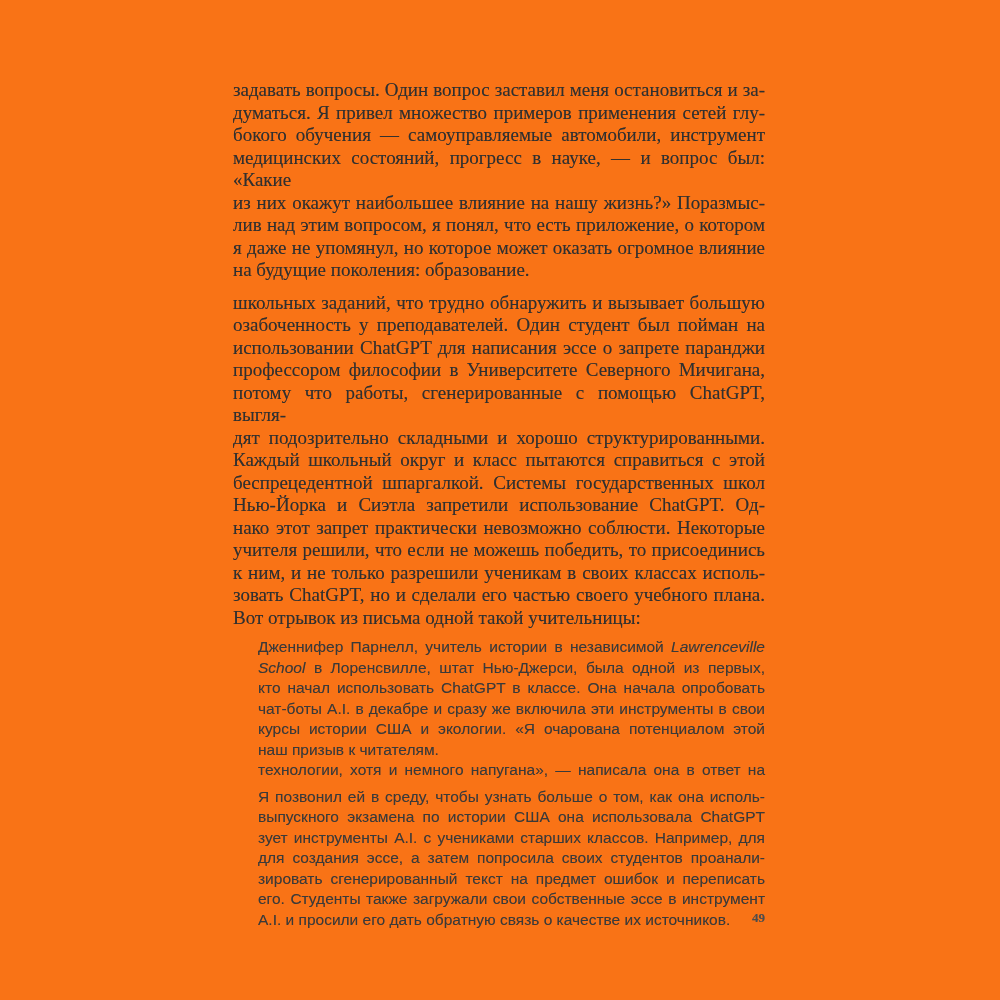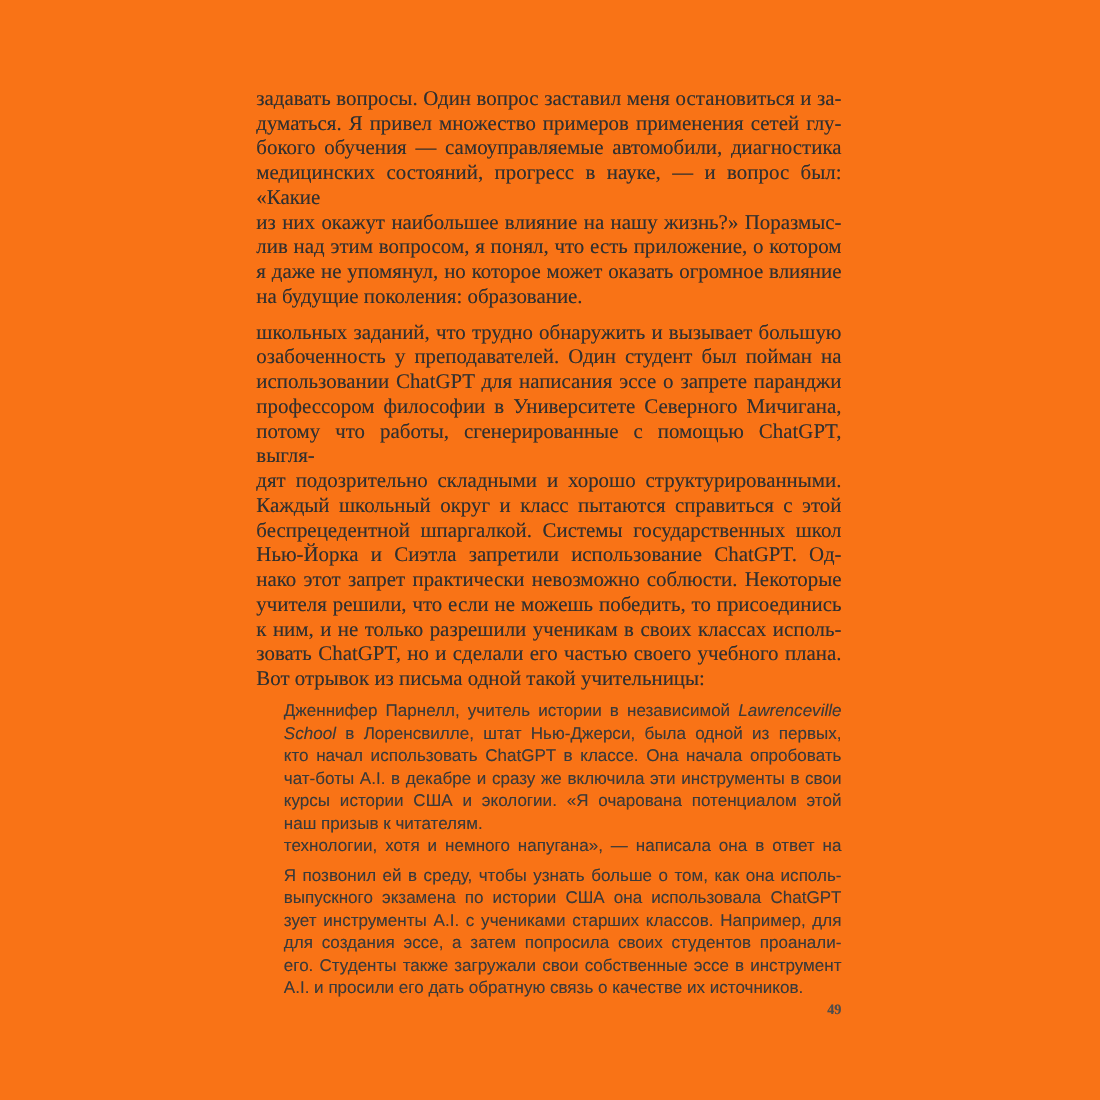--- a/index.html
+++ b/index.html
@@ -70,21 +70,21 @@
 </style>
 </head>
 <body>
 
 <div class="page">
   <div class="content">
     <div class="body-text" id="bodyText">
         <div class="para">
           <div class="line"><span>задавать вопросы. Один вопрос заставил меня остановиться и за-</span></div>
           <div class="line"><span>думаться. Я привел множество примеров применения сетей глу-</span></div>
-          <div class="line"><span>бокого обучения — самоуправляемые автомобили, диагностика</span></div>
+          <div class="line"><span>бокого обучения — самоуправляемые автомобили, инструмент</span></div>
           <div class="line"><span>медицинских состояний, прогресс в науке, — и вопрос был: «Какие</span></div>
           <div class="line"><span>из них окажут наибольшее влияние на нашу жизнь?» Поразмыс-</span></div>
           <div class="line"><span>лив над этим вопросом, я понял, что есть приложение, о котором</span></div>
           <div class="line"><span>я даже не упомянул, но которое может оказать огромное влияние</span></div>
           <div class="line last"><span>на будущие поколения: образование.</span></div>
         </div>
         <div class="para">
           <div class="line"><span>школьных заданий, что трудно обнаружить и вызывает большую</span></div>
           <div class="line"><span>озабоченность у преподавателей. Один студент был пойман на</span></div>
           <div class="line"><span>использовании ChatGPT для написания эссе о запрете паранджи</span></div>
@@ -109,19 +109,20 @@
           <div class="line"><span>чат-боты A.I. в декабре и сразу же включила эти инструменты в свои</span></div>
           <div class="line"><span>курсы истории США и экологии. «Я очарована потенциалом этой</span></div>
           <div class="line last"><span>наш призыв к читателям.</span></div>
           <div class="line"><span>технологии, хотя и немного напугана», — написала она в ответ на</span></div>
         </div>
         <div class="para">
           <div class="line"><span>Я позвонил ей в среду, чтобы узнать больше о том, как она исполь-</span></div>
           <div class="line"><span>выпускного экзамена по истории США она использовала ChatGPT</span></div>
           <div class="line"><span>зует инструменты A.I. с учениками старших классов. Например, для</span></div>
           <div class="line"><span>для создания эссе, а затем попросила своих студентов проанали-</span></div>
+          <div class="line"><span>зировать сгенерированный текст на предмет ошибок и переписать</span></div>
           <div class="line"><span>его. Студенты также загружали свои собственные эссе в инструмент</span></div>
           <div class="line last"><span>A.I. и просили его дать обратную связь о качестве их источников.</span></div>
         </div>
       </div>
   </div>
   <div class="page-number">49</div>
 </div>
 
 </body></html>

